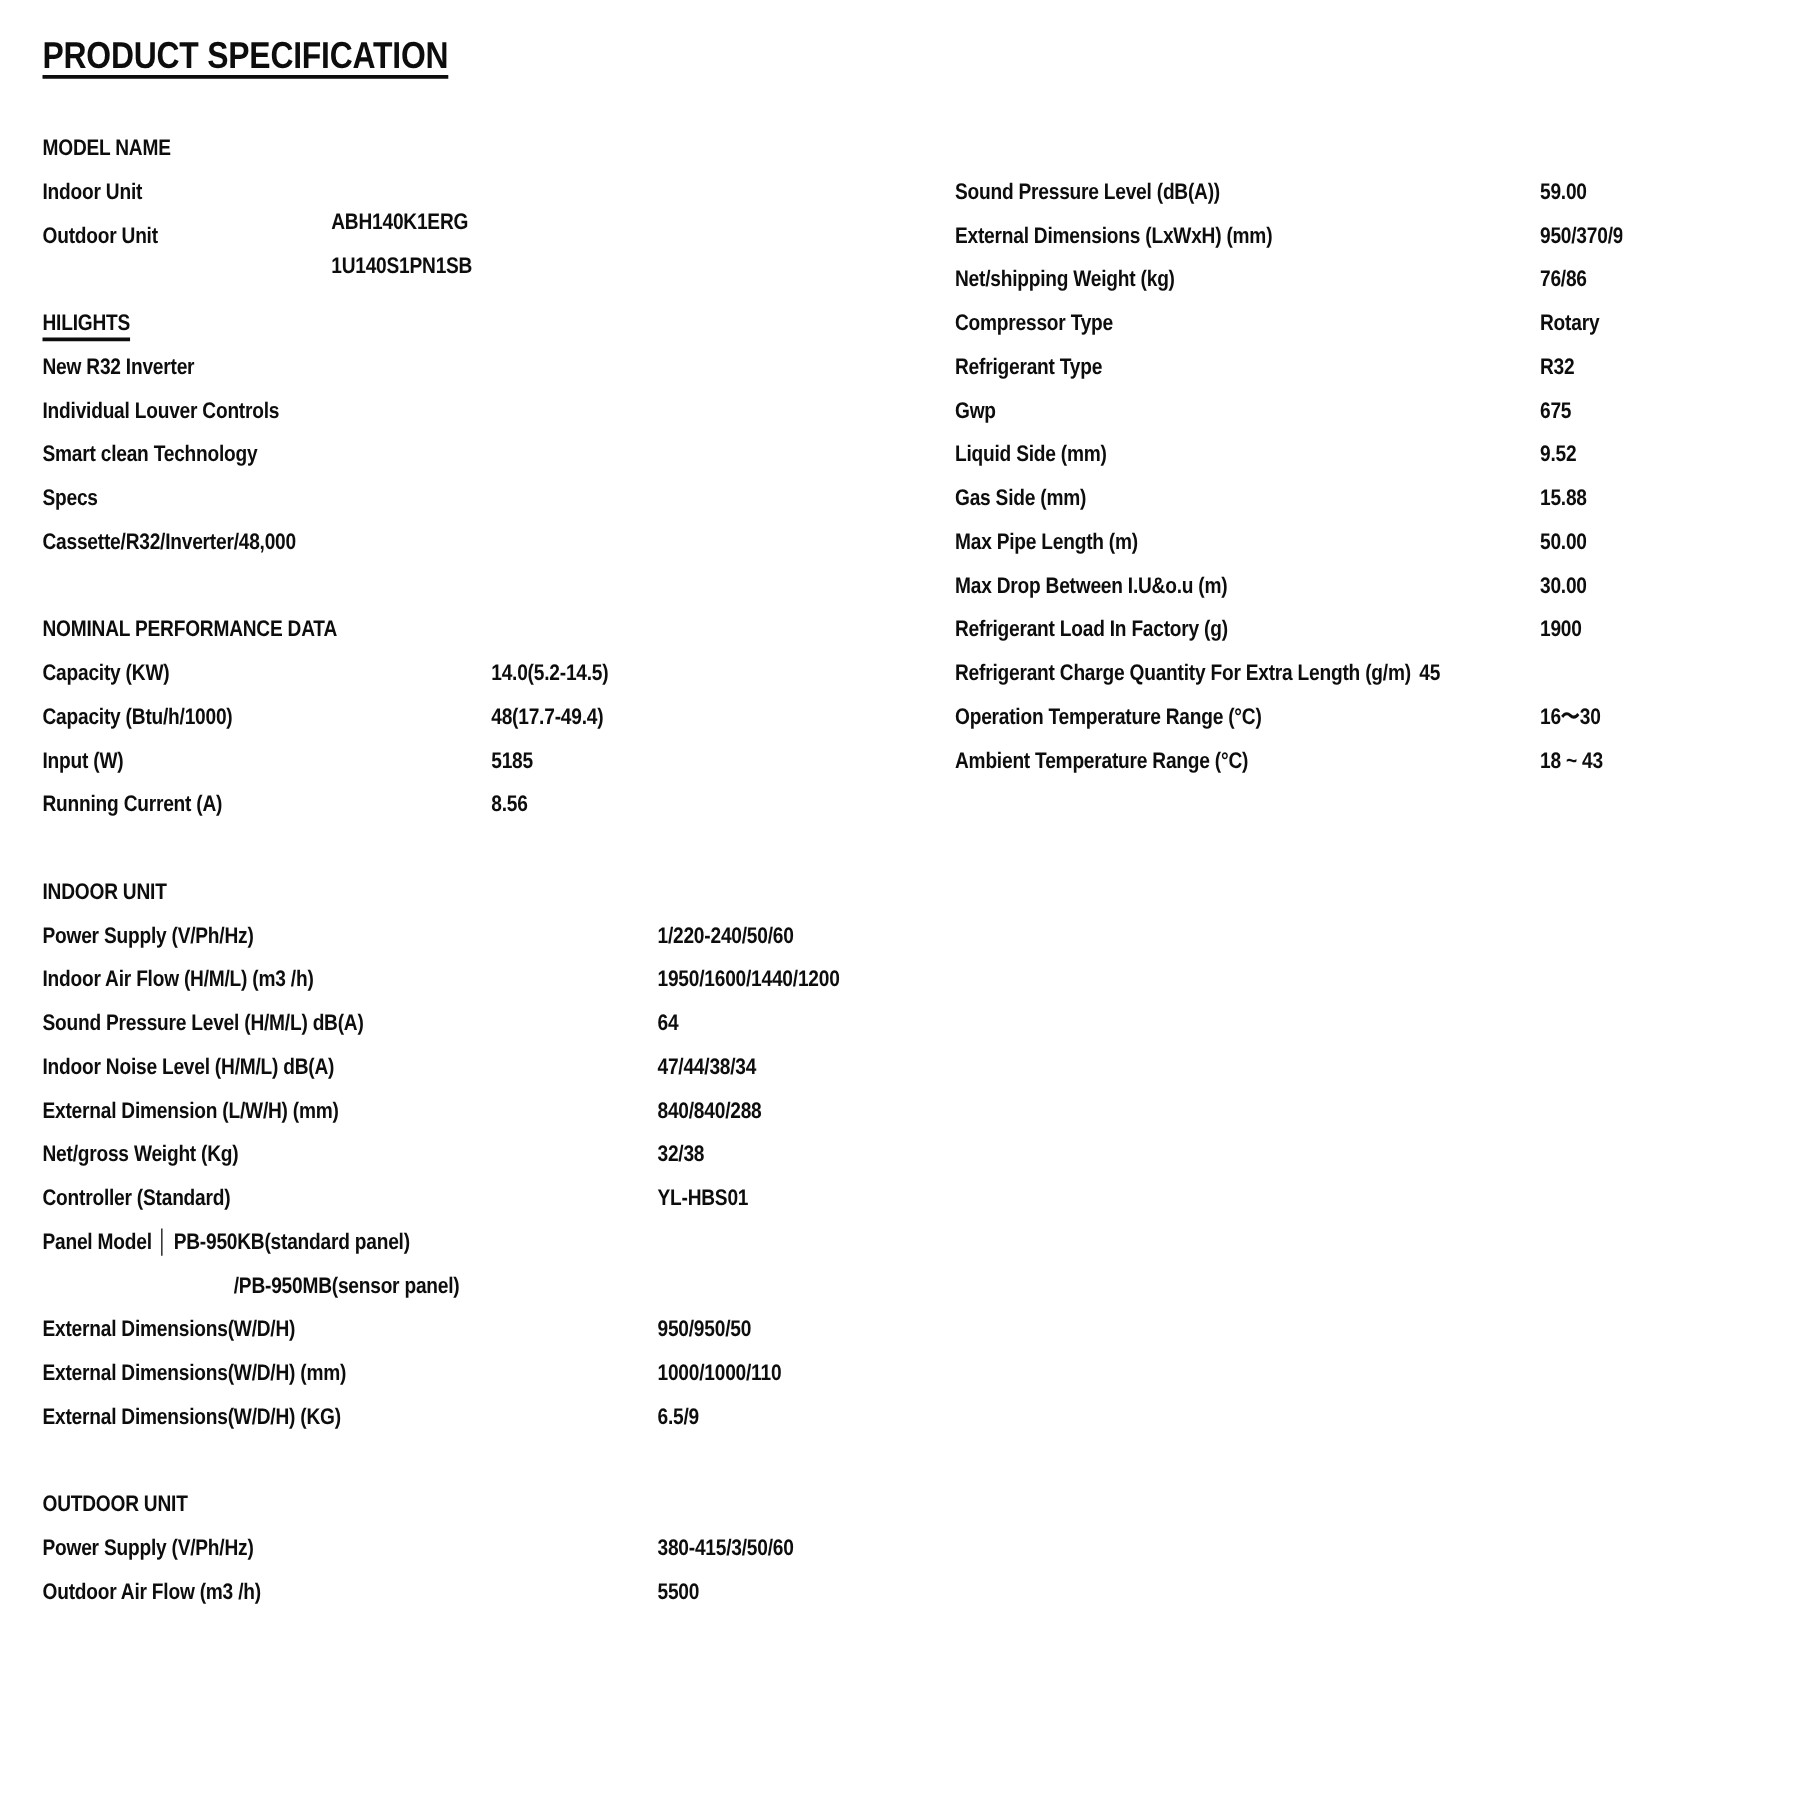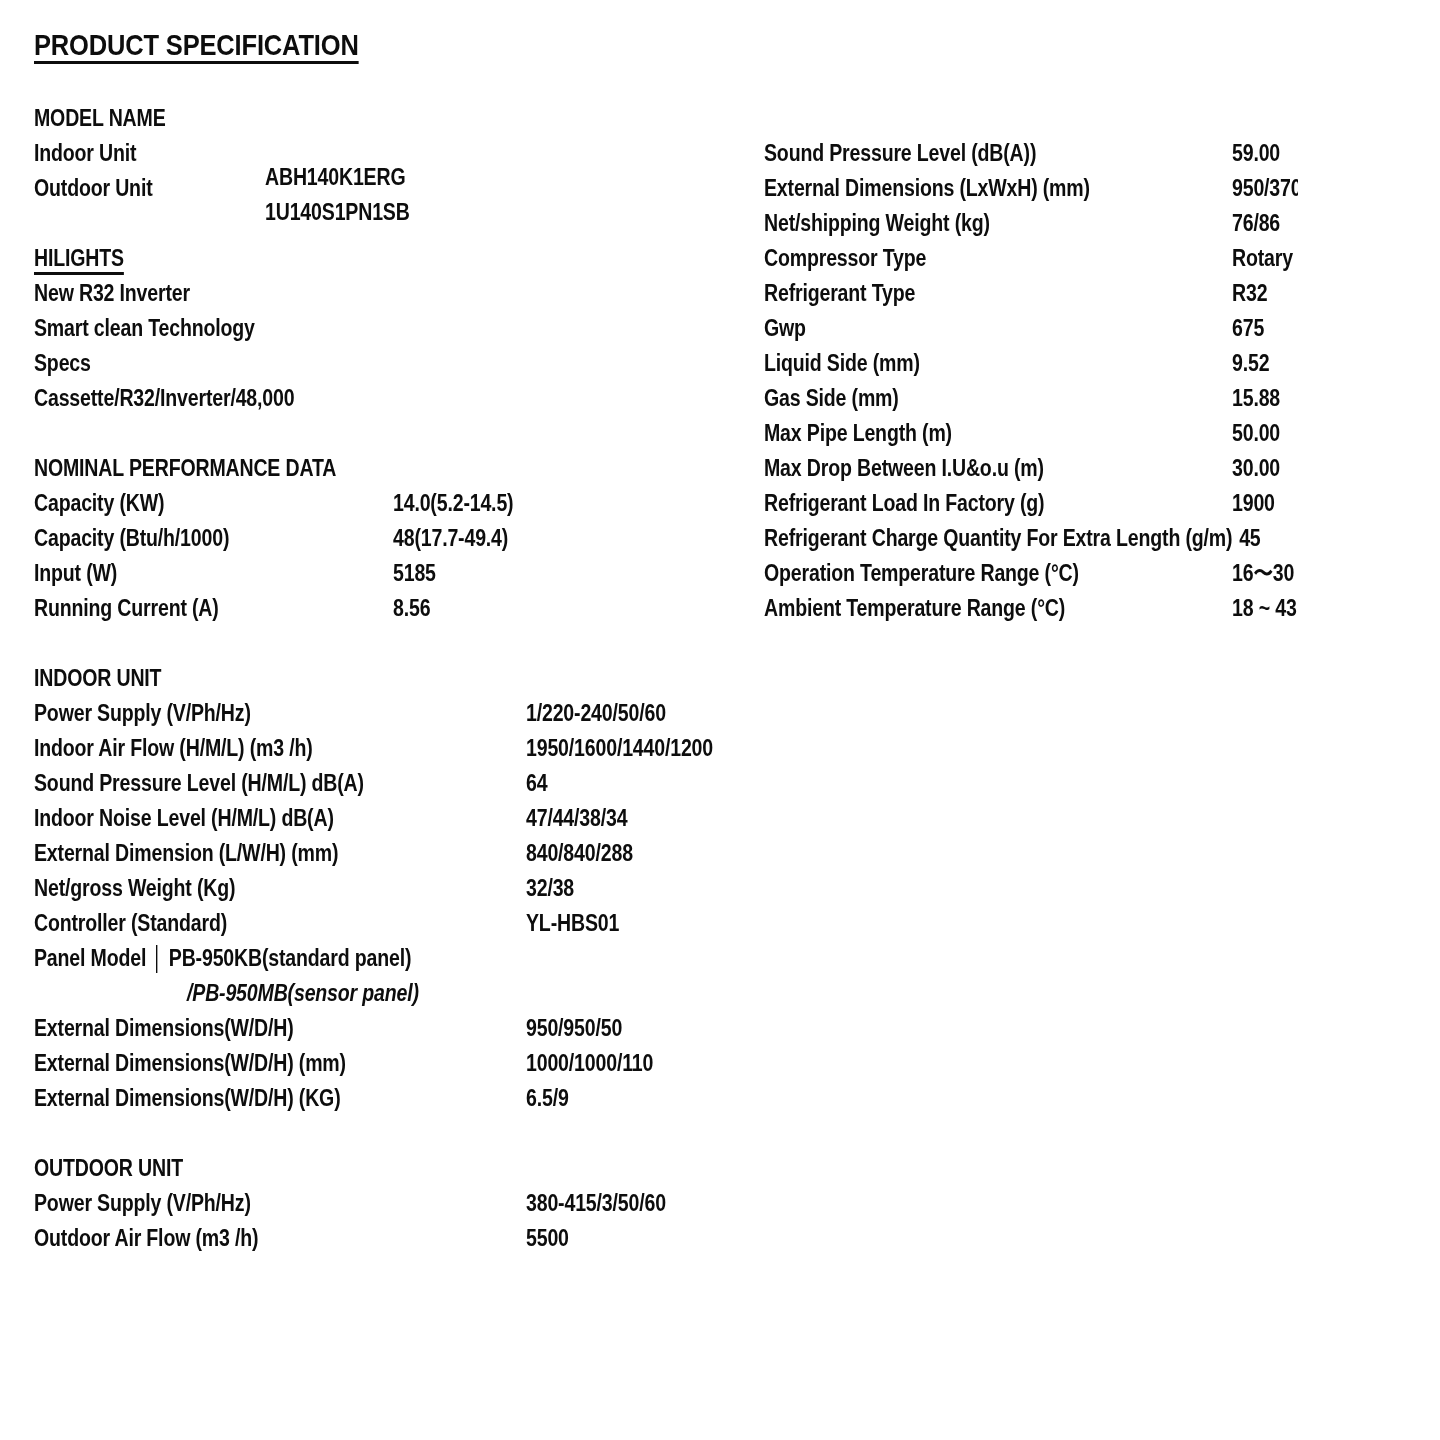--- a/index.html
+++ b/index.html
@@ -21,42 +21,42 @@
     line-height: 38px;
     font-size: 30px;
     white-space: nowrap;
   }
   .left-col  { position: absolute; left: 34px;  top: 101px; width: 716px; }
   .right-col { position: absolute; left: 764px; top: 136px; width: 672px; }
   .row, .hrow {
     position: relative;
     height: 35px;
     line-height: 35px;
-    font-size: 23px;
+    font-size: 18px;
     white-space: nowrap;
   }
   .cnd {
     display: inline-block;
     transform: scaleX(0.85);
     transform-origin: 0 50%;
     white-space: pre;
     letter-spacing: -0.2px;
   }
   .ul .cnd {
     text-decoration: underline;
     text-decoration-thickness: 2.5px;
     text-underline-offset: 6px;
   }
   .gap { margin-top: 35px; }
   .v { position: absolute; top: 0; }
   .v-model { left: 231px; margin-top: 24px; }
   .v-nom   { left: 359px; }
   .v-unit  { left: 448px; margin-left: 44px; }
   .v-right { left: 468px; }
-  .indent  { padding-left: 153px; font-style: italic; }
+  .indent  { padding-left: 153px; }
   .iv { margin-left: 8px; }
 </style>
 </head>
 <body>
 
 <div class="page">
 
   <div class="title-row ul">
     <span class="cnd">PRODUCT SPECIFICATION</span>
   </div>
@@ -72,20 +72,21 @@
     </div>
     <div class="row">
       <span class="cnd">Outdoor Unit</span>
       <span class="v v-model"><span class="cnd">1U140S1PN1SB</span></span>
     </div>
 
     <div class="hrow gap ul">
       <span class="cnd">HILIGHTS</span>
     </div>
     <div class="row"><span class="cnd">New R32 Inverter</span></div>
+    <div class="row"><span class="cnd">Individual Louver Controls</span></div>
     <div class="row"><span class="cnd">Smart clean Technology</span></div>
     <div class="row"><span class="cnd">Specs</span></div>
     <div class="row"><span class="cnd">Cassette/R32/Inverter/48,000</span></div>
 
     <div class="hrow gap">
       <span class="cnd">NOMINAL PERFORMANCE DATA</span>
     </div>
     <div class="row">
       <span class="cnd">Capacity (KW)</span>
       <span class="v v-nom"><span class="cnd">14.0(5.2-14.5)</span></span>

